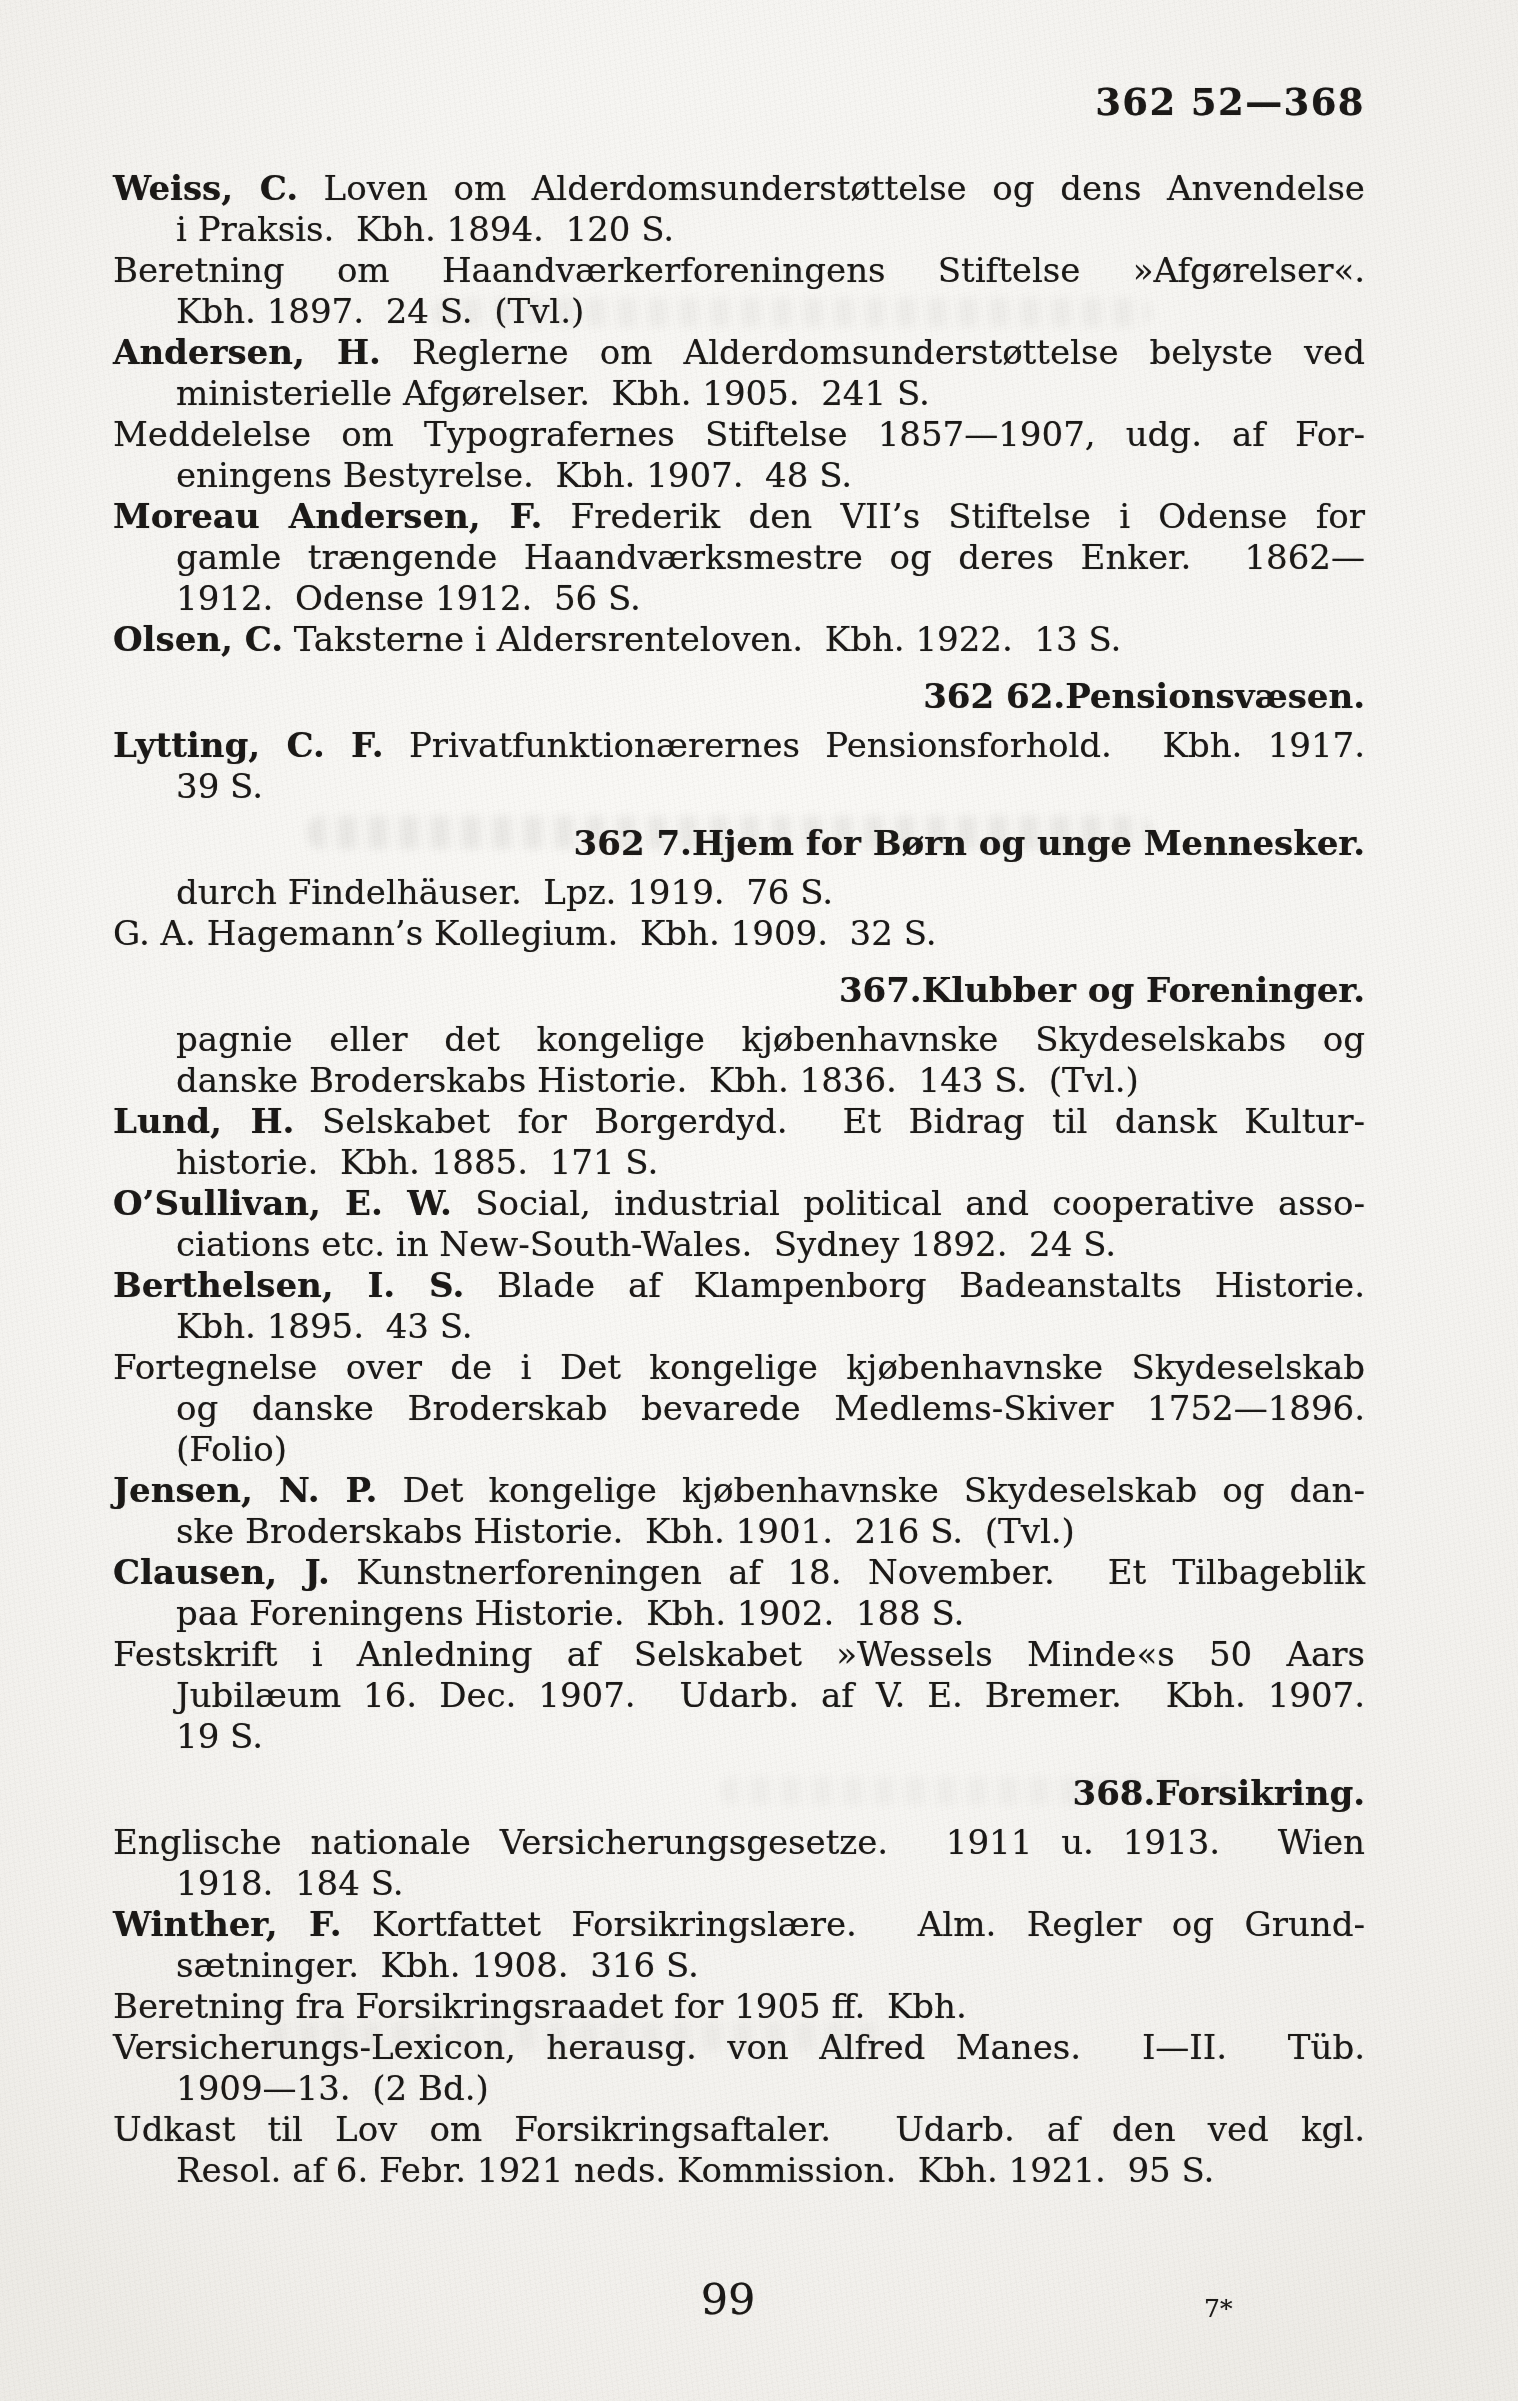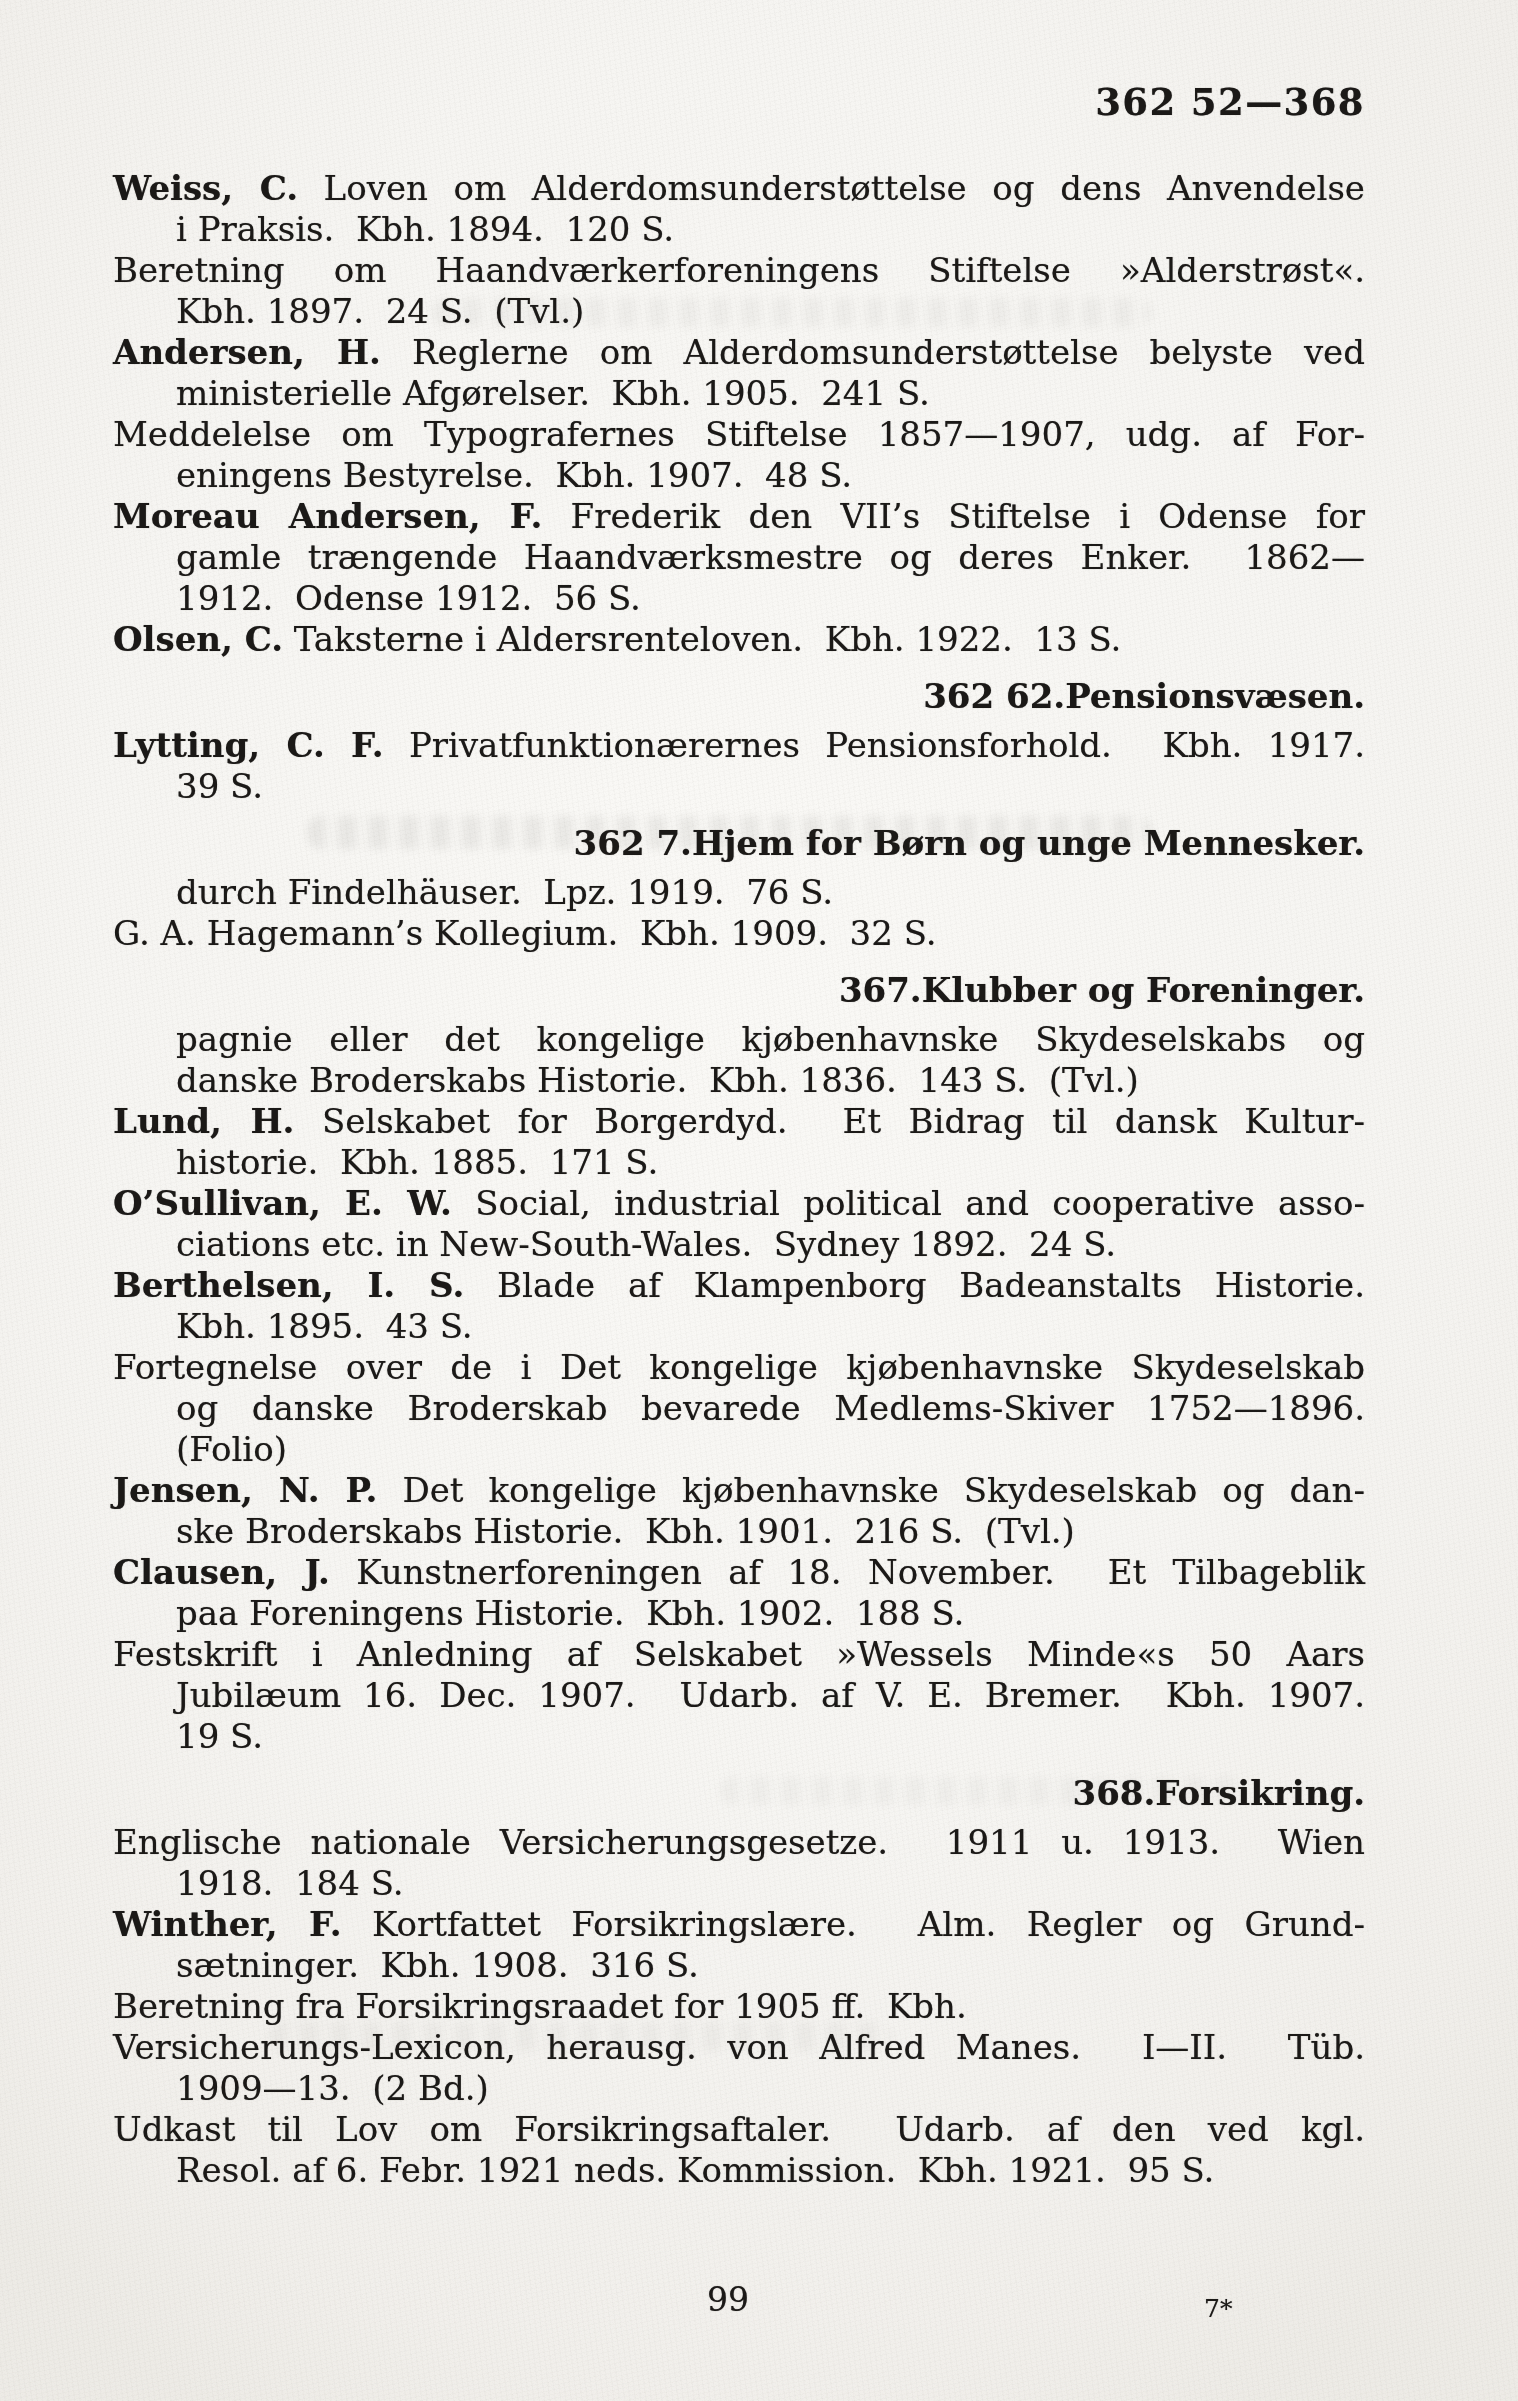--- a/index.html
+++ b/index.html
@@ -87,21 +87,21 @@
     margin-top: 16.3px;
     margin-bottom: 7.7px;
     min-height: 41px;
   }
   .footer-pageno {
     position: absolute;
     top: 2278px;
     left: 113px;
     width: 1230px;
     text-align: center;
-    font-size: 33px;
+    font-size: 43px;
     line-height: 43px;
   }
   .footer-sig {
     position: absolute;
     top: 2292px;
     left: 1204px;
     font-size: 25px;
     line-height: 34px;
   }
 </style>
@@ -112,21 +112,21 @@
   <div class="smudge s1"></div>
   <div class="smudge s2"></div>
   <div class="smudge s3"></div>
   <div class="smudge s4"></div>
 
   <div class="running-head ink">362 52—368</div>
 
   <div class="textblock ink">
       <div class="line start fill"><span><b>Weiss, C.</b> Loven om Alderdomsunderstøttelse og dens Anvendelse</span></div>
       <div class="line cont"><span>i Praksis.  Kbh. 1894.  120 S.</span></div>
-      <div class="line start fill"><span>Beretning om Haandværkerforeningens Stiftelse »Alderstrøst«.</span></div>
+      <div class="line start fill"><span>Beretning om Haandværkerforeningens Stiftelse »Afgørelser«.</span></div>
       <div class="line cont"><span>Kbh. 1897.  24 S.  (Tvl.)</span></div>
       <div class="line start fill"><span><b>Andersen, H.</b> Reglerne om Alderdomsunderstøttelse belyste ved</span></div>
       <div class="line cont"><span>ministerielle Afgørelser.  Kbh. 1905.  241 S.</span></div>
       <div class="line start fill"><span>Meddelelse om Typografernes Stiftelse 1857—1907, udg. af For-</span></div>
       <div class="line cont"><span>eningens Bestyrelse.  Kbh. 1907.  48 S.</span></div>
       <div class="line start fill"><span><b>Moreau Andersen, F.</b> Frederik den VII’s Stiftelse i Odense for</span></div>
       <div class="line cont fill"><span>gamle trængende Haandværksmestre og deres Enker.  1862—</span></div>
       <div class="line cont"><span>1912.  Odense 1912.  56 S.</span></div>
       <div class="line start"><span><b>Olsen, C.</b> Taksterne i Aldersrenteloven.  Kbh. 1922.  13 S.</span></div>
       <div class="section">

